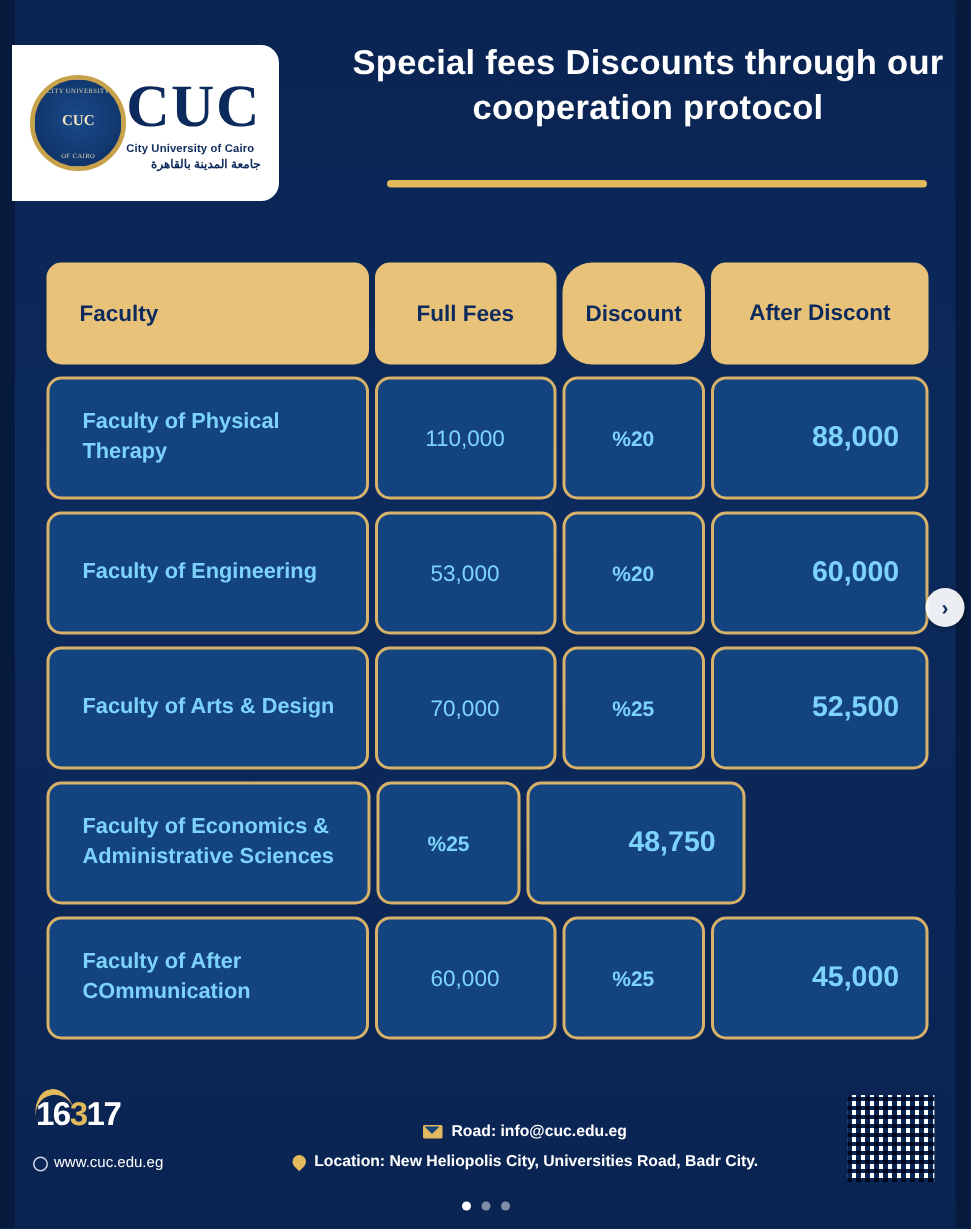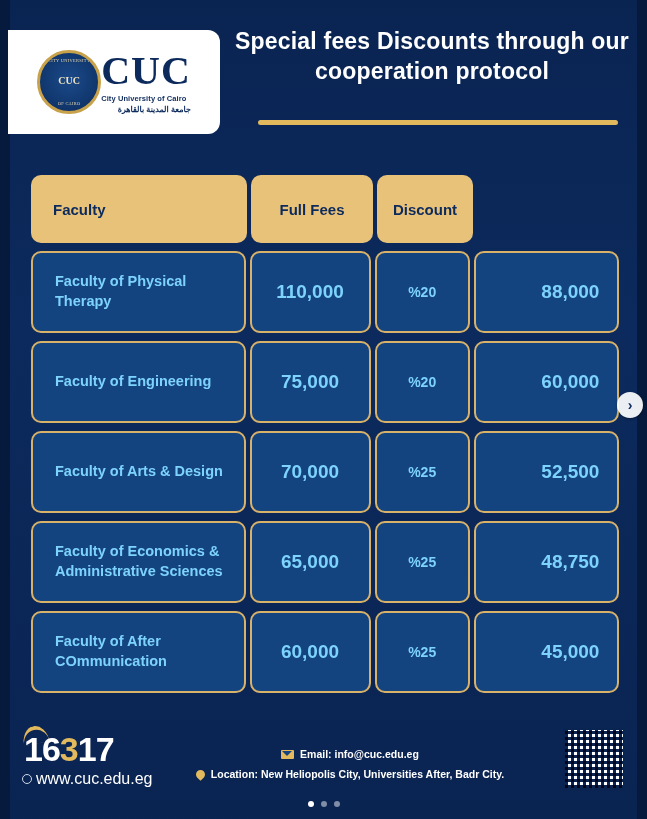--- a/index.html
+++ b/index.html
@@ -35,21 +35,21 @@
 
   
   .header {
     position: relative;
     height: 152px;
   }
   .logo-card {
     position: absolute;
     left: 8px;
     top: 30px;
-    width: 212px;
+    width: 178px;
     height: 104px;
     background: #ffffff;
     border-radius: 0 12px 12px 0;
     display: flex;
     align-items: center;
     justify-content: center;
     gap: 0;
   }
   .crest {
     width: 58px;
@@ -167,20 +167,21 @@
     padding-left: 22px;
     justify-content: flex-start;
   }
   .head-full {
     width: 122px;
     justify-content: center;
   }
   .head-disc {
     width: 96px;
     justify-content: center;
+    border-radius: 20px;
   }
   .head-after {
     width: 146px;
     justify-content: center;
     text-align: center;
     line-height: 1.25;
   }
   .body-row .cell {
     background: #14447f;
     border: 2px solid #d9b26a;
@@ -192,22 +193,22 @@
     padding-left: 22px;
     padding-right: 8px;
     font-size: 14.5px;
     font-weight: bold;
     line-height: 1.35;
     color: #ffffff;
   }
   .c-full {
     width: 122px;
     justify-content: center;
-    font-size: 19px;
-    font-weight: bold;
+    font-size: 15px;
+    font-weight: normal;
   }
   .c-disc {
     width: 96px;
     justify-content: center;
     font-size: 14px;
     font-weight: bold;
   }
   .c-after {
     width: 146px;
     justify-content: center;
@@ -222,21 +223,21 @@
     left: 0;
     bottom: 0;
     width: 647px;
     height: 105px;
   }
   .hotline {
     position: absolute;
     left: 24px;
     top: 18px;
     color: #ffffff;
-    font-size: 34px;
+    font-size: 22px;
     font-weight: bold;
     letter-spacing: -1px;
     line-height: 1;
   }
   .hotline .mid {
     color: #e3b95e;
   }
   .hotline-swoosh {
     position: absolute;
     left: 22px;
@@ -246,21 +247,21 @@
     border-top: 4px solid #e3b95e;
     border-radius: 50% / 100% 100% 0 0;
     border-left: 0; border-right: 0; border-bottom: 0;
     transform: rotate(-12deg);
   }
   .website {
     position: absolute;
     left: 22px;
     top: 56px;
     color: #ffffff;
-    font-size: 16px;
+    font-size: 10px;
     display: flex;
     align-items: center;
     gap: 4px;
   }
   .globe-dot {
     width: 8px; height: 8px;
     border: 1px solid #cfd8e8;
     border-radius: 50%;
     display: inline-block;
   }
@@ -371,46 +372,46 @@
     </div>
     <div class="headline">Special fees Discounts through our cooperation protocol</div>
     <div class="headline-rule"></div>
   </div>
 
   <div class="table">
     <div class="row header-row">
       <div class="cell head-cell head-faculty">Faculty</div>
       <div class="cell head-cell head-full">Full Fees</div>
       <div class="cell head-cell head-disc">Discount</div>
+      <div class="cell head-cell head-after">After Discont</div>
     </div>
 
     <div class="row body-row">
       <div class="cell c-faculty">Faculty of Physical Therapy</div>
       <div class="cell c-full">110,000</div>
       <div class="cell c-disc">%20</div>
       <div class="cell c-after">88,000</div>
     </div>
 
     <div class="row body-row">
       <div class="cell c-faculty">Faculty of Engineering</div>
-      <div class="cell c-full">75,000</div>
+      <div class="cell c-full">53,000</div>
       <div class="cell c-disc">%20</div>
       <div class="cell c-after">60,000</div>
     </div>
 
     <div class="row body-row">
       <div class="cell c-faculty">Faculty of Arts &amp; Design</div>
       <div class="cell c-full">70,000</div>
       <div class="cell c-disc">%25</div>
       <div class="cell c-after">52,500</div>
     </div>
 
     <div class="row body-row">
       <div class="cell c-faculty">Faculty of Economics &amp; Administrative Sciences</div>
-      <div class="cell c-full">65,000</div>
       <div class="cell c-disc">%25</div>
       <div class="cell c-after">48,750</div>
     </div>
 
     <div class="row body-row">
       <div class="cell c-faculty">Faculty of After COmmunication</div>
       <div class="cell c-full">60,000</div>
       <div class="cell c-disc">%25</div>
       <div class="cell c-after">45,000</div>
     </div>
@@ -419,25 +420,25 @@
   <div class="footer">
     <div class="hotline-swoosh"></div>
     <div class="hotline"><span>16</span><span class="mid">3</span><span>17</span></div>
     <div class="website">
       <span class="globe-dot"></span>
       <span>www.cuc.edu.eg</span>
     </div>
     <div class="contact">
       <div class="contact-line">
         <span class="mail-icon"></span>
-        <span>Email: info@cuc.edu.eg</span>
+        <span>Road: info@cuc.edu.eg</span>
       </div>
       <div class="contact-line">
         <span class="pin-icon"></span>
-        <span>Location: New Heliopolis City, Universities After, Badr City.</span>
+        <span>Location: New Heliopolis City, Universities Road, Badr City.</span>
       </div>
     </div>
     <div class="qr"></div>
     <div class="dots">
       <span class="dot active"></span>
       <span class="dot"></span>
       <span class="dot"></span>
     </div>
   </div>
 

